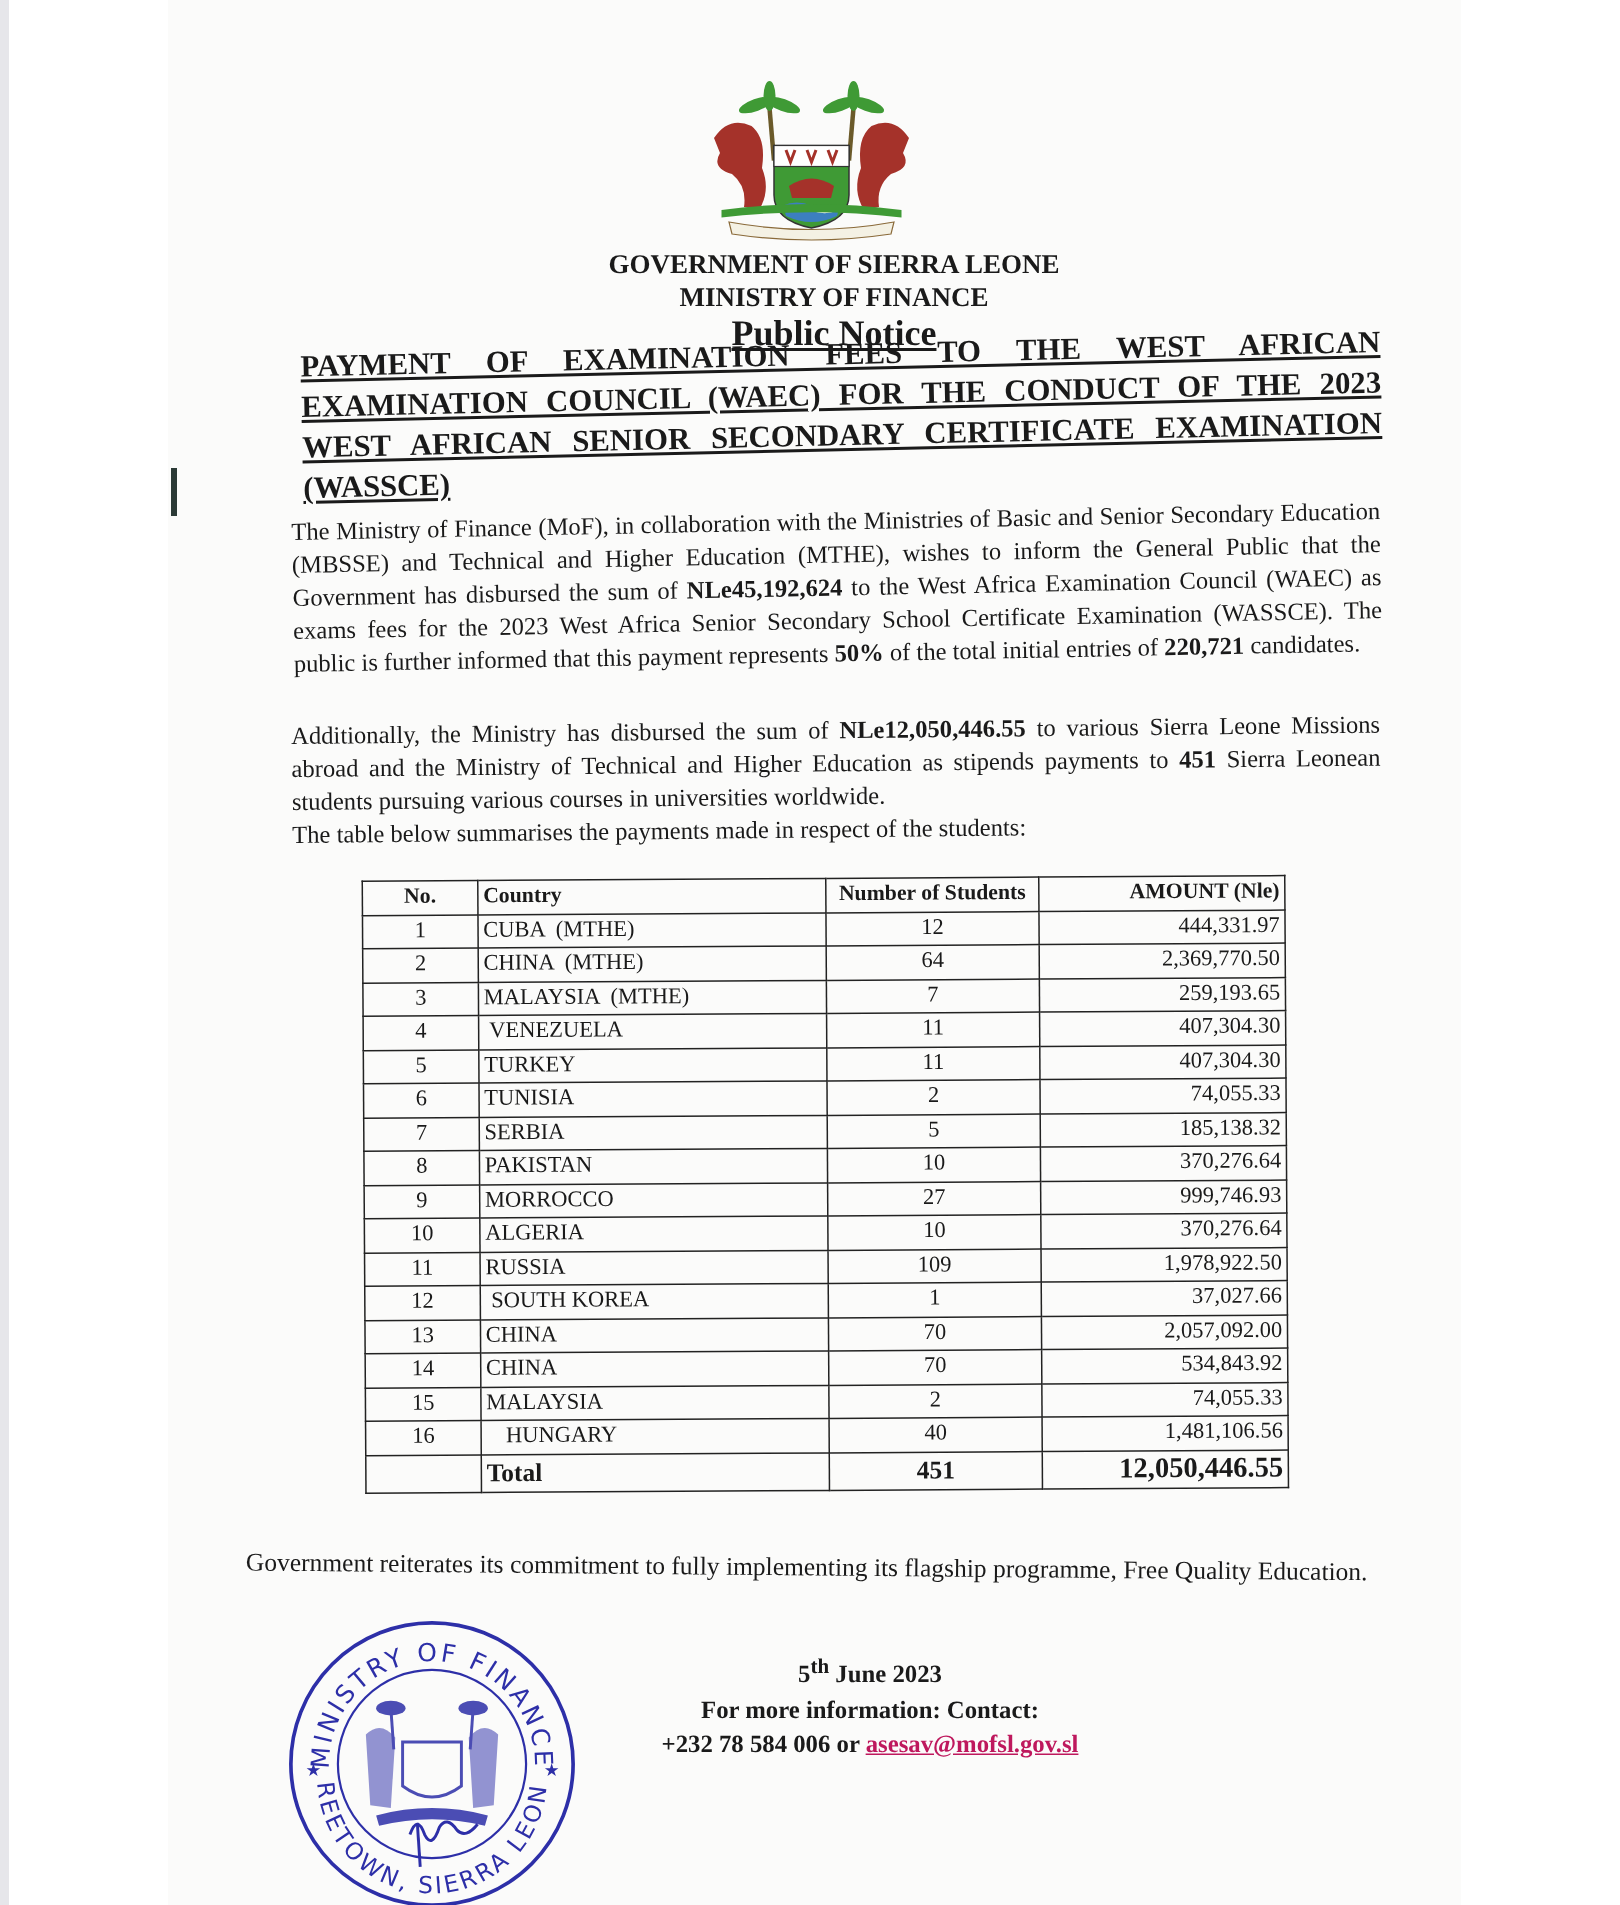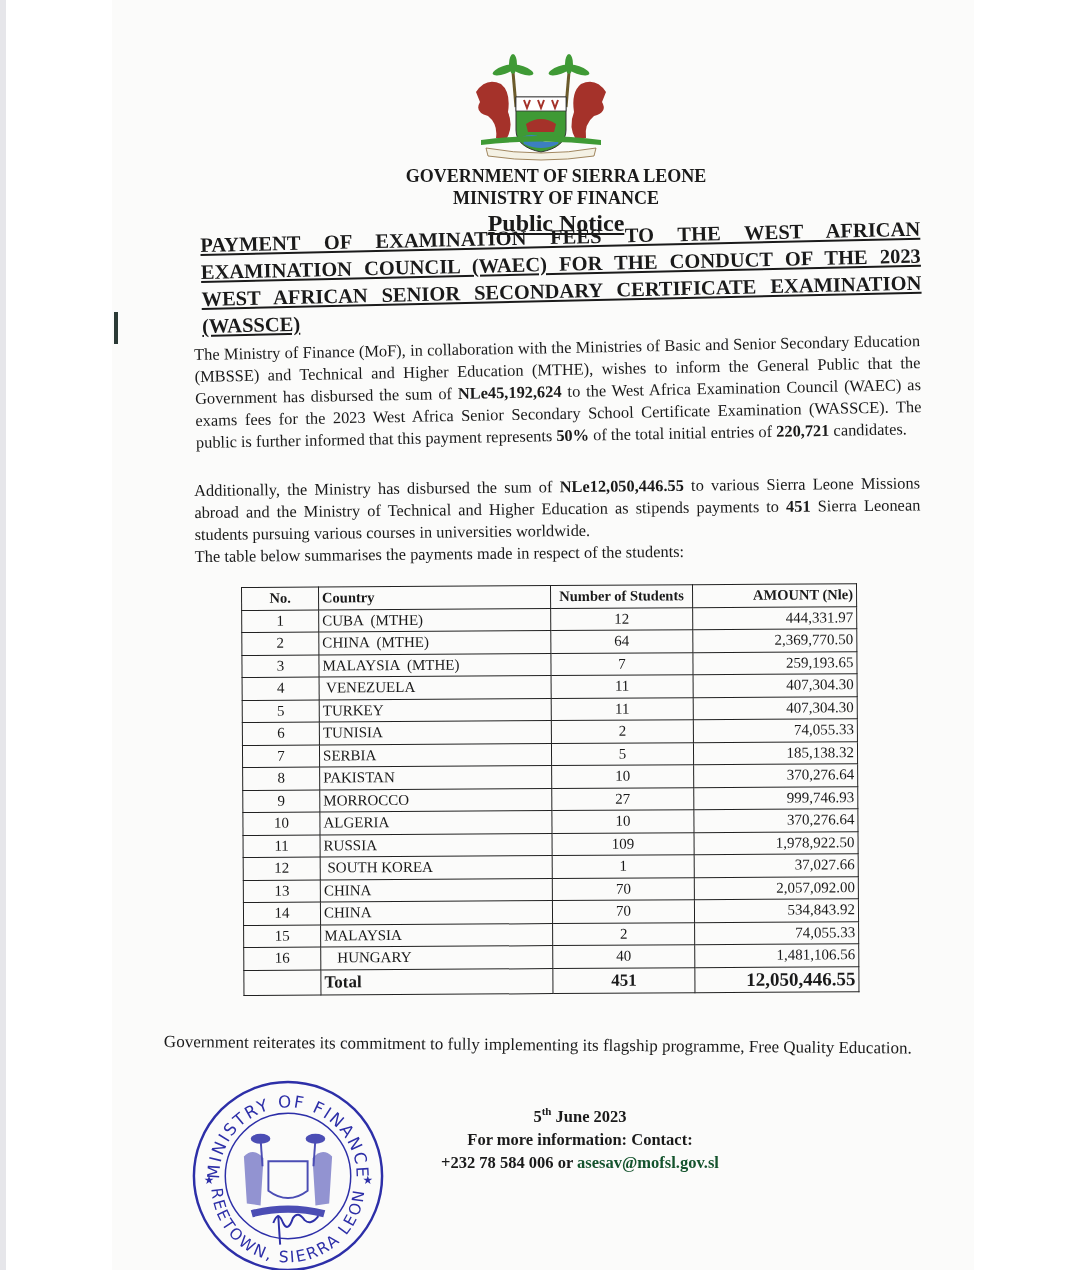--- a/index.html
+++ b/index.html
@@ -53,22 +53,22 @@
   tr.total td.c-amt { font-size: 19px; }
 
   .closing {
     position: absolute; left: 164px; top: 1030px; width: 764px; font-size: 17px; line-height: 24px;
     text-align: justify; text-align-last: left; transform: rotate(0.5deg); transform-origin: left top;
   }
 
   .stamp { position: absolute; left: 190px; top: 1078px; width: 196px; height: 196px; }
 
   .contact { position: absolute; left: 380px; top: 1100px; width: 400px; text-align: center; font-weight: bold; font-size: 16.5px; line-height: 23px; }
-  .contact sup { font-size: 11px; }
-  .contact a { color: #14532d; }
+  .contact sup { font-size: 14px; }
+  .contact a { color: #be185d; text-decoration: underline; }
 </style>
 </head>
 <body>
 
 <div class="left-edge"></div>
 <div class="paper"></div>
 <div class="page-marker"></div>
 
 <svg class="coat" viewBox="0 0 150 110">
 

